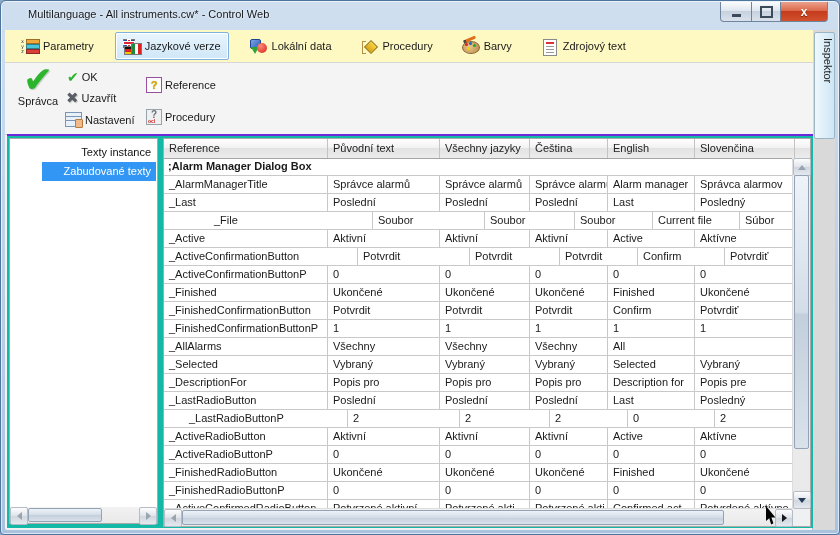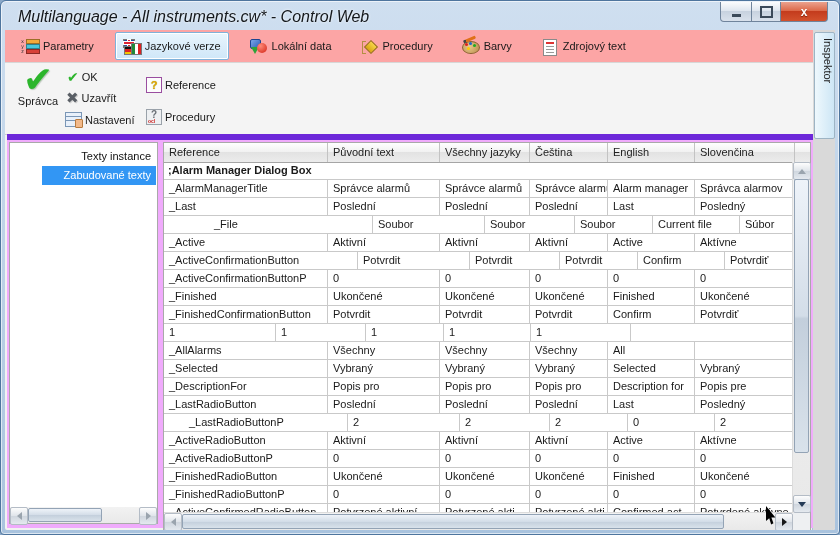--- a/index.html
+++ b/index.html
@@ -5,40 +5,40 @@
   html,body{margin:0;padding:0;}
   body{
     width:840px;height:535px;position:relative;overflow:hidden;
     font-family:"Liberation Sans","DejaVu Sans",sans-serif;
     font-size:11px;color:#1a1a1a;background:#8aa8c8;
   }
   
   .win{position:absolute;inset:0;border:1px solid #4e759e;border-radius:6px 6px 4px 4px;
        background:linear-gradient(#cfdff0,#a9c3de);box-shadow:inset 0 0 0 1px rgba(255,255,255,.6);}
   .titlebar{position:absolute;left:0;top:0;right:0;height:29px;border-radius:6px 6px 0 0;}
-  .title{position:absolute;left:17px;top:7px;font-size:16px;color:#14181c;text-shadow:0 0 3px #fff;font-style:italic;}
+  .title{position:absolute;left:27px;top:7px;font-size:11px;color:#14181c;text-shadow:0 0 3px #fff;}
   .winbtns{position:absolute;top:1px;right:11px;height:19px;display:flex;}
   .wbtn{height:19px;border:1px solid #70849c;border-top:none;display:flex;align-items:center;justify-content:center;
         background:linear-gradient(#fbfcfd,#dfe6ef 45%,#c6d1de 46%,#d9e1ec);}
   .wbtn.min{width:30px;border-radius:0 0 0 4px;}
   .wbtn.max{width:28px;border-left:none;border-right:none;}
   .wbtn.close{width:46px;border-radius:0 0 4px 0;
         background:linear-gradient(#eba28e,#dc6a4b 45%,#c33a1c 46%,#d2512d);color:#fff;
         font-weight:bold;font-size:12px;text-shadow:0 1px 1px #7d2008;}
   .glyph-min{width:9px;height:3px;background:#3c4a5a;margin-top:8px;}
   .glyph-max{width:9px;height:8px;border:2px solid #3c4a5a;background:transparent;}
   
   .content{position:absolute;left:4px;top:29px;right:4px;bottom:4px;background:#f2f2f2;border-radius:0 0 2px 2px;overflow:hidden;}
   
   .strip{position:absolute;top:0;right:0;bottom:0;width:22px;background:#d9d9d9;border-left:1px solid #aac4dd;}
   .inspector-tab{position:absolute;top:2px;left:1px;width:19px;height:100px;
       background:linear-gradient(90deg,#eef8fd,#cde6f5);border:1px solid #9db4c4;border-radius:2px;
       writing-mode:vertical-rl;text-align:left;padding-top:5px;font-size:11px;color:#222;}
   
-  .tabbar{position:absolute;left:0;top:0;right:22px;height:32px;background:#fca5a5;
+  .tabbar{position:absolute;left:0;top:0;right:22px;height:32px;background:#fef9c3;
       border-bottom:1px solid #d7d7d7;display:flex;align-items:center;padding-left:8px;gap:13px;}
   .tab{display:flex;align-items:center;gap:5px;padding:3px 7px;height:20px;border:1px solid transparent;border-radius:2px;}
   .tab.selected{background:linear-gradient(#e9f5fd,#cfe7f8);border-color:#7fb2da;box-shadow:inset 0 0 0 1px #fff;}
   .tablabel{white-space:nowrap;}
   
   .ico{position:relative;width:17px;height:15px;flex:0 0 auto;}
   .xyz{position:absolute;left:0;top:0;font-size:5px;line-height:5px;color:#333;font-family:"DejaVu Sans Mono",monospace;}
   .bar{position:absolute;left:5px;width:12px;height:3.5px;border:1px solid rgba(0,0,0,.35);}
   .bar.b1{top:0;background:#f2a93b;}
   .bar.b2{top:5px;background:#49c6dc;}
@@ -73,21 +73,21 @@
   .x-ico{font-size:15px;line-height:14px;color:#5a5f66;font-weight:bold;text-shadow:1px 1px 0 #cfcfcf;}
   .settings-ico{position:relative;width:15px;height:13px;background:#e8f0fa;border:1px solid #7a96b6;}
   .settings-ico::before{content:"";position:absolute;left:0;right:0;top:3px;height:1px;background:#7a96b6;box-shadow:0 4px 0 #7a96b6;}
   .settings-ico::after{content:"";position:absolute;right:-2px;bottom:-2px;width:6px;height:7px;background:#f2b98a;border:1px solid #b97b3e;border-radius:1px;}
   .ref-ico{width:14px;height:14px;border:1px solid #9a4ea0;background:#fdfdfd;color:#e8a400;font-weight:bold;font-size:11px;
       display:flex;align-items:center;justify-content:center;text-shadow:0 0 1px #7a5;}
   .ocl-ico{position:relative;width:14px;height:14px;border:1px solid #9aa2aa;background:#eef0f2;color:#6a7076;font-weight:bold;font-size:10px;
       display:flex;align-items:flex-start;justify-content:center;line-height:10px;}
   .ocl-ico small{position:absolute;bottom:0;left:1px;font-size:5px;line-height:5px;color:#c22;font-weight:bold;letter-spacing:0;}
   
-  .main{position:absolute;left:2px;top:104px;right:22px;bottom:2px;background:#f0abfc;border-top:6px solid #6d28d9;}
+  .main{position:absolute;left:2px;top:104px;right:22px;bottom:2px;background:#14b8a6;border-top:2px solid #6d28d9;}
   
   .sidebar{position:absolute;left:2px;top:2px;bottom:4px;width:147px;background:#fff;border:1px solid #a9a9a9;}
   .sideitems{position:absolute;left:1px;right:1px;top:4px;}
   .sideitem{height:19px;line-height:19px;text-align:right;padding-right:5px;color:#111;}
   .sideitem.selected{background:#3296f4;color:#fff;display:inline-block;float:right;padding-left:22px;clear:both;}
   .sideitem.plain{clear:both;}
   
   .hscroll,.vscroll{position:absolute;background:linear-gradient(#f2f2f2,#e9e9e9);}
   .sb-btn{position:absolute;width:16px;height:16px;background:linear-gradient(#fdfdfd,#dfe4ea 50%,#cfd6de 51%,#e4e9ef);
       border:1px solid #b4bcc6;border-radius:2px;display:flex;align-items:center;justify-content:center;}
@@ -319,20 +319,21 @@
             </div>
             <div class="trow">
               <div class="tcell" style="width: 164px;">_FinishedConfirmationButton</div>
               <div class="tcell" style="width: 112px;">Potvrdit</div>
               <div class="tcell" style="width: 90px;">Potvrdit</div>
               <div class="tcell" style="width: 78px;">Potvrdit</div>
               <div class="tcell" style="width: 87px;">Confirm</div>
               <div class="tcell" style="width: 100px;">Potvrdiť</div>
             </div>
             <div class="trow">
+              <div class="tcell" style="width: 164px;">_FinishedConfirmationButtonP</div>
               <div class="tcell" style="width: 112px;">1</div>
               <div class="tcell" style="width: 90px;">1</div>
               <div class="tcell" style="width: 78px;">1</div>
               <div class="tcell" style="width: 87px;">1</div>
               <div class="tcell" style="width: 100px;">1</div>
             </div>
             <div class="trow">
               <div class="tcell" style="width: 164px;">_AllAlarms</div>
               <div class="tcell" style="width: 112px;">Všechny</div>
               <div class="tcell" style="width: 90px;">Všechny</div>

